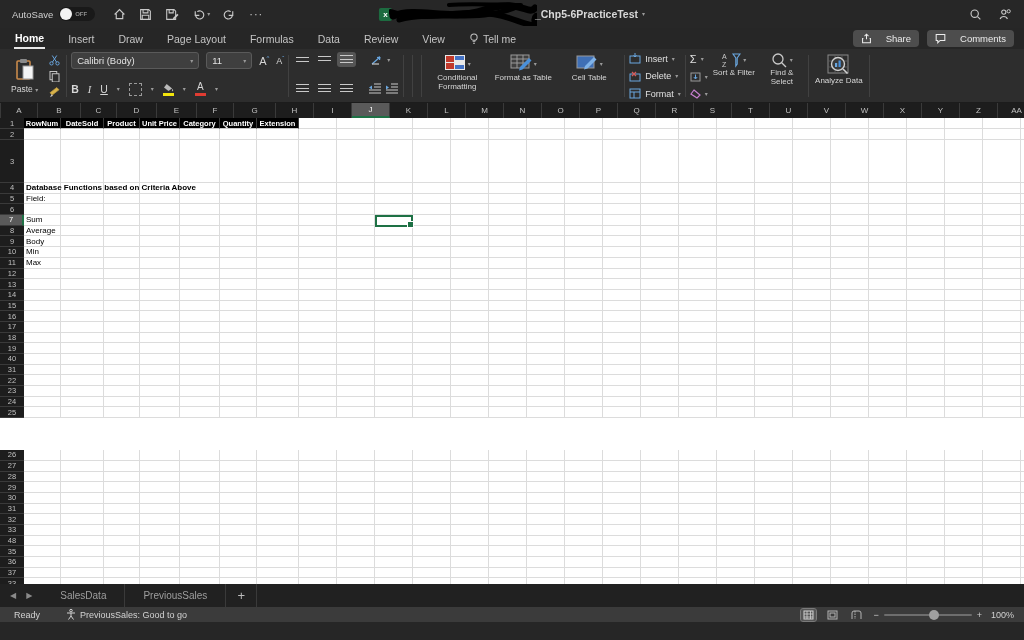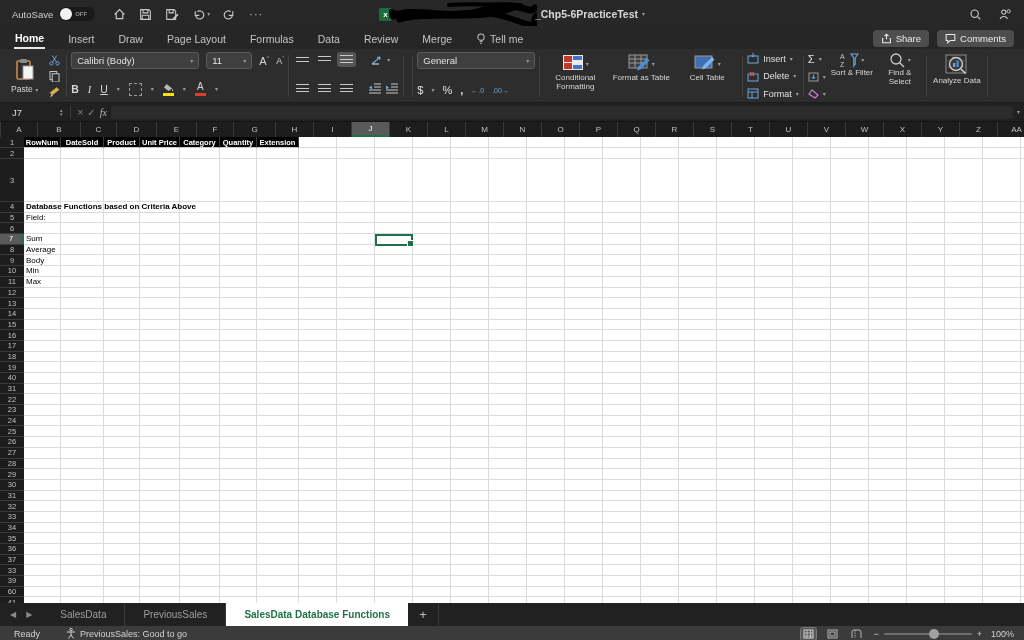--- a/index.html
+++ b/index.html
@@ -21,21 +21,21 @@
   .scribble{margin:0 -6px 0 -7px;}
   .doc-title{font-size:10.5px;font-weight:bold;color:#d8d8d8;white-space:nowrap;}
   .title-right{position:absolute;right:12px;top:0;height:28px;display:flex;align-items:center;gap:16px;color:#c9c9c9;}
 
   
   .tabrow{height:21px;display:flex;align-items:center;padding:0 14px;background:#262626;position:relative;}
   .rtab{font-size:10.5px;color:#c4c4c4;margin-right:22px;padding:3px 1px;cursor:default;white-space:nowrap;}
   .rtab.active{color:#ffffff;font-weight:bold;border-bottom:2px solid #e8e8e8;}
   .tellme{display:flex;align-items:center;gap:4px;}
   .tabrow-right{position:absolute;right:10px;top:0;height:21px;display:flex;align-items:center;gap:8px;}
-  .pill-btn{background:#4d4d4d;border-radius:4px;height:17px;display:flex;align-items:center;gap:4px;padding:0 8px;font-size:9.5px;color:#ececec;}
+  .pill-btn{background:#4d4d4d;border-radius:4px;height:17px;display:flex;align-items:center;gap:14px;padding:0 8px;font-size:9.5px;color:#ececec;}
 
   
   .ribbon{height:54px;background:#2d2d2d;display:flex;align-items:stretch;padding:3px 4px 2px 6px;box-sizing:border-box;border-bottom:1px solid #1c1c1c;}
   .vsep{width:1px;background:#414141;margin:3px 4px;}
   .grp{display:flex;align-items:center;gap:4px;}
   .bigbtn{display:flex;flex-direction:column;align-items:center;justify-content:center;padding:1px 5px;font-size:8.5px;color:#d6d6d6;text-align:center;}
   .bigbtn .biglbl{margin-top:2px;white-space:nowrap;}
   .minicol{display:flex;flex-direction:column;justify-content:space-between;height:44px;padding:2px 1px;}
   .fontcol{display:flex;flex-direction:column;justify-content:space-between;height:44px;}
   .rrow{display:flex;align-items:center;gap:7px;}
@@ -159,21 +159,21 @@
   </div>
 
   <div class="tabrow">
     <span class="rtab active">Home</span>
     <span class="rtab">Insert</span>
     <span class="rtab">Draw</span>
     <span class="rtab">Page Layout</span>
     <span class="rtab">Formulas</span>
     <span class="rtab">Data</span>
     <span class="rtab">Review</span>
-    <span class="rtab">Merge</span>
+    <span class="rtab">View</span>
     <span class="rtab tellme">
       <svg width="10" height="12" viewBox="0 0 10 13">
           <circle cx="5" cy="4.5" r="3.4" fill="none" stroke="#c4c4c4" stroke-width="1.1"></circle>
           <path d="M3.5 9 h3 M4 11 h2" stroke="#c4c4c4" stroke-width="1.1"></path>
         </svg>
       <span>Tell me</span>
     </span>
     <div class="tabrow-right">
       <div class="pill-btn">
         <svg width="11" height="11" viewBox="0 0 14 14">
@@ -295,34 +295,20 @@
         <svg width="14" height="11" viewBox="0 0 14 11">
             <path d="M6 1 h7 M6 4 h7 M1 7 h12 M1 10 h12" stroke="#c9c9c9" stroke-width="1.1"></path>
             <path d="M1 2.5 L4 4.5 L1 6.5 Z" fill="#6aa7e0"></path>
           </svg>
       </div>
     </div>
     <div class="vsep"></div>
 
     <div class="vsep"></div>
 
-    <div class="fontcol" style="width:118px;">
-      <div class="sel" style="width:118px;">
-          <span>General</span>
-          <span class="dd">▾</span>
-        </div>
-      <div class="rrow" style="gap:8px;">
-        <span class="numsym">$</span>
-        <span class="dd">▾</span>
-        <span class="numsym">%</span>
-        <span class="numsym" style="font-weight:bold;">,</span>
-        <span class="decico">←.0</span>
-        <span class="decico">.00→</span>
-      </div>
-    </div>
     <div class="vsep"></div>
 
     <div class="grp" style="align-items:flex-start;">
       <div class="stylebtn">
         <span style="display:flex;align-items:center;gap:2px;">
             <svg width="22" height="17" viewBox="0 0 22 17">
               <rect x="1" y="1" width="20" height="15" fill="#e9e9e9"></rect>
               <rect x="2" y="2" width="8" height="6" fill="#c0392b"></rect>
               <rect x="2" y="9" width="8" height="6" fill="#c0392b"></rect>
               <rect x="11" y="2" width="9" height="4" fill="#4472c4"></rect>
@@ -436,33 +422,20 @@
           <rect x="8" y="9" width="2.2" height="4" fill="#6aa7e0"></rect>
           <rect x="11.5" y="6.5" width="2.2" height="6.5" fill="#4a90d9"></rect>
           <path d="M16 15 L20.5 19.5" stroke="#d0d0d0" stroke-width="1.6"></path>
         </svg>
       <span>Analyze Data</span>
     </div>
     <div class="vsep"></div>
 
   </div>
 
-  <div class="formulabar">
-    <span class="namebox">J7</span>
-    <span class="spinner">
-        <span>▴</span>
-        <span>▾</span>
-      </span>
-    <span class="fb-sep"></span>
-    <span class="fb-ico">×</span>
-    <span class="fb-ico">✓</span>
-    <span class="fx">fx</span>
-    <span class="fb-input"></span>
-    <span class="dd">▾</span>
-  </div>
 
   <div class="gridwrap" id="gridwrap">
       <div class="colhdr-row">
         <div class="corner"></div>
         <div class="colhdr" style="width: 37px;">A</div>
         <div class="colhdr" style="width: 43px;">B</div>
         <div class="colhdr" style="width: 36px;">C</div>
         <div class="colhdr" style="width: 40px;">D</div>
         <div class="colhdr" style="width: 40px;">E</div>
         <div class="colhdr" style="width: 37px;">F</div>
@@ -1245,21 +1218,21 @@
         <div class="cell" style="width: 38px;"></div>
         <div class="cell" style="width: 38px;"></div>
         <div class="cell" style="width: 38px;"></div>
         <div class="cell" style="width: 38px;"></div>
         <div class="cell" style="width: 38px;"></div>
         <div class="cell" style="width: 38px;"></div>
         <div class="cell" style="width: 38px;"></div>
         <div class="cell" style="width: 38px;"></div>
         <div class="cell" style="width: 38px;"></div>
       </div>
-      <div class="grow" style="height: 10.7px;">
+      <div class="grow" style="height: 10.7px; margin-top: 32px;">
         <div class="rowhdr">26</div>
         <div class="cell" style="width: 37px;"></div>
         <div class="cell" style="width: 43px;"></div>
         <div class="cell" style="width: 36px;"></div>
         <div class="cell" style="width: 40px;"></div>
         <div class="cell" style="width: 40px;"></div>
         <div class="cell" style="width: 37px;"></div>
         <div class="cell" style="width: 42px;"></div>
         <div class="cell" style="width: 38px;"></div>
         <div class="cell" style="width: 38px;"></div>
@@ -1486,21 +1459,21 @@
         <div class="cell" style="width: 38px;"></div>
         <div class="cell" style="width: 38px;"></div>
         <div class="cell" style="width: 38px;"></div>
         <div class="cell" style="width: 38px;"></div>
         <div class="cell" style="width: 38px;"></div>
         <div class="cell" style="width: 38px;"></div>
         <div class="cell" style="width: 38px;"></div>
         <div class="cell" style="width: 38px;"></div>
       </div>
       <div class="grow" style="height: 10.7px;">
-        <div class="rowhdr">34</div>
+        <div class="rowhdr">48</div>
         <div class="cell" style="width: 37px;"></div>
         <div class="cell" style="width: 43px;"></div>
         <div class="cell" style="width: 36px;"></div>
         <div class="cell" style="width: 40px;"></div>
         <div class="cell" style="width: 40px;"></div>
         <div class="cell" style="width: 37px;"></div>
         <div class="cell" style="width: 42px;"></div>
         <div class="cell" style="width: 38px;"></div>
         <div class="cell" style="width: 38px;"></div>
         <div class="cell" style="width: 38px;"></div>
@@ -1737,21 +1710,20 @@
       </div>
     </div>
 
   <div class="sheetbar">
     <div class="sheetnav">
       <span>◀</span>
       <span>▶</span>
     </div>
     <div class="stab">SalesData</div>
     <div class="stab">PreviousSales</div>
-    <div class="stab active">SalesData Database Functions</div>
     <div class="addtab">+</div>
   </div>
 
   <div class="statusbar">
     <span>Ready</span>
     <span class="acc">
       <svg width="10" height="11" viewBox="0 0 10 11">
           <circle cx="5" cy="1.6" r="1.3" fill="none" stroke="#d2d2d2"></circle>
           <path d="M1 4 h8 M5 4 v3 M5 7 L2.5 10.5 M5 7 L7.5 10.5" stroke="#d2d2d2" fill="none"></path>
         </svg>

